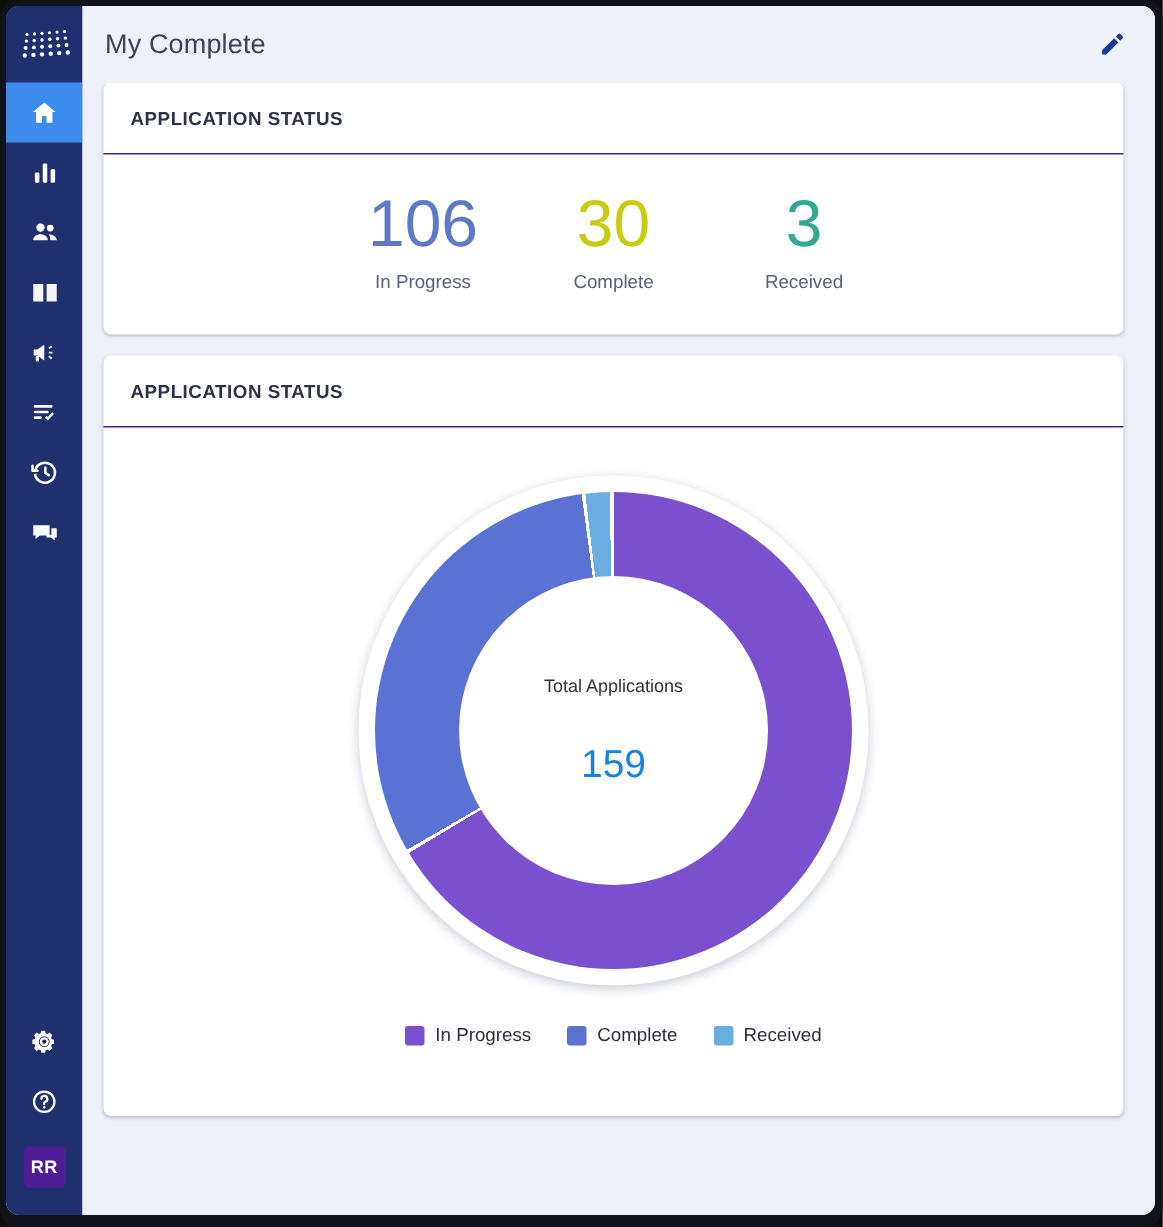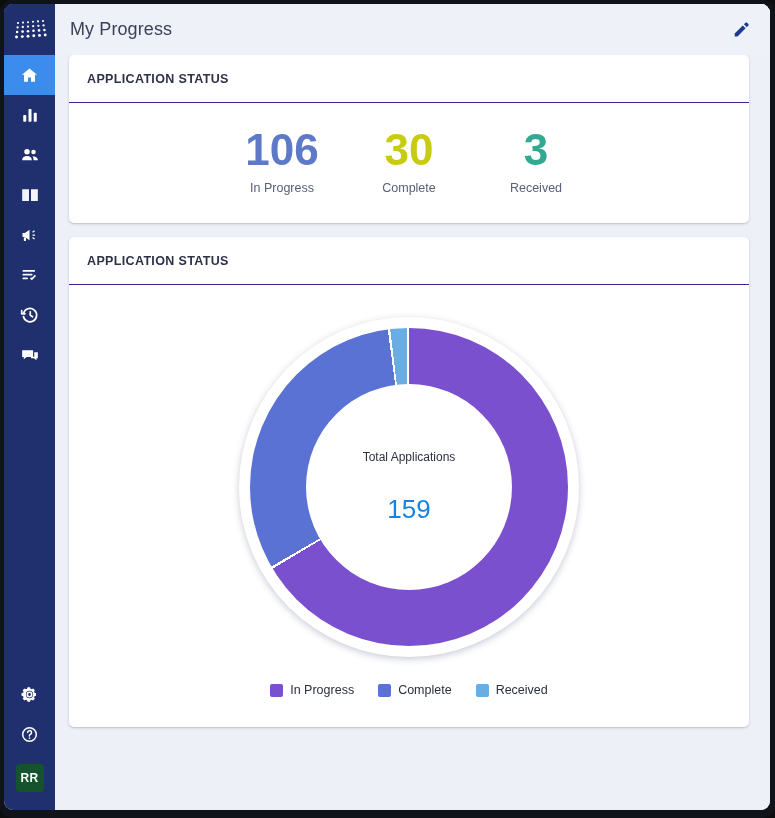--- a/index.html
+++ b/index.html
@@ -152,31 +152,31 @@
     gap: 0;
     padding: 22px 0 28px 0;
   }
   .stat {
     width: 127px;
     text-align: center;
   }
   .stat-value {
     font-size: 44px;
     line-height: 50px;
-    font-weight: bold;
+    font-weight: normal;
   }
   .stat-label {
     margin-top: 6px;
     font-size: 12.5px;
     color: #58607a;
   }
 
   
   .chart-wrap {
-    padding: 32px 0 8px 0;
+    padding: 32px 0 25px 0;
     display: flex;
     flex-direction: column;
     align-items: center;
   }
   .donut {
     position: relative;
     width: 340px;
     height: 340px;
     border-radius: 50%;
     background: #ffffff;
@@ -348,28 +348,28 @@
           <path d="M20.3 13.6l-.1-1.6.1-1.6-2-.5-.6-1.5 1.1-1.8-2.3-2.3-1.8 1.1-1.5-.6-.5-2h-3.2l-.5 2-1.5.6L5.7 4.3 3.4 6.6l1.1 1.8-.6 1.5-2 .5.1 1.6-.1 1.6 2 .5.6 1.5-1.1 1.8 2.3 2.3 1.8-1.1 1.5.6.5 2h3.2l.5-2 1.5-.6 1.8 1.1 2.3-2.3-1.1-1.8.6-1.5zM12 16.6a4.6 4.6 0 1 1 0-9.2 4.6 4.6 0 0 1 0 9.2z"></path>
         </svg>
       </div>
       <div class="sb-icon">
         <svg width="19" height="19" viewBox="0 0 24 24" fill="none" stroke="#ffffff" stroke-width="1.9">
           <circle cx="12" cy="12" r="8.6"></circle>
           <path d="M9.6 9.6a2.5 2.5 0 1 1 3.2 2.4c-.6.2-.9.8-.9 1.5v.4" stroke-linecap="round"></path>
           <circle cx="12" cy="16.6" r="1" fill="#ffffff" stroke="none"></circle>
         </svg>
       </div>
-      <div class="avatar" style="background: #14532d;">RR</div>
+      <div class="avatar" style="background: #4c1d95;">RR</div>
     </div>
   </div>
 
   <div class="main">
 
     <div class="topbar">
-      <div class="page-title">My Progress</div>
+      <div class="page-title">My Complete</div>
       <div class="topbar-spacer"></div>
       <div class="edit-btn">
         <svg width="19" height="19" viewBox="0 0 24 24" fill="#1b3a91">
           <path d="M3.4 17.1l10.2-10.2 3.6 3.6L7 20.7H3.4z"></path>
           <path d="M15.1 5.4l2-2a1.3 1.3 0 0 1 1.8 0l1.8 1.8a1.3 1.3 0 0 1 0 1.8l-2 2z"></path>
         </svg>
       </div>
     </div>
 
     <div class="content">

